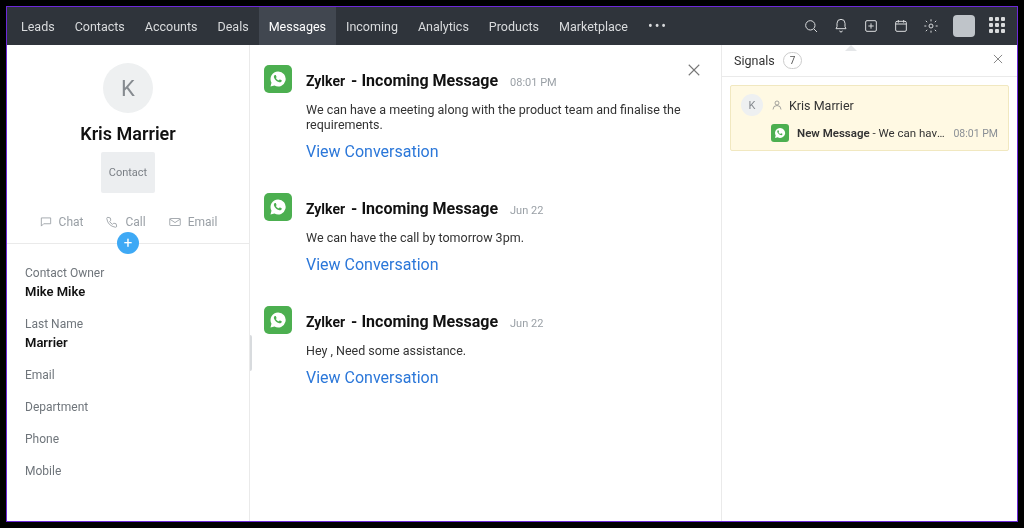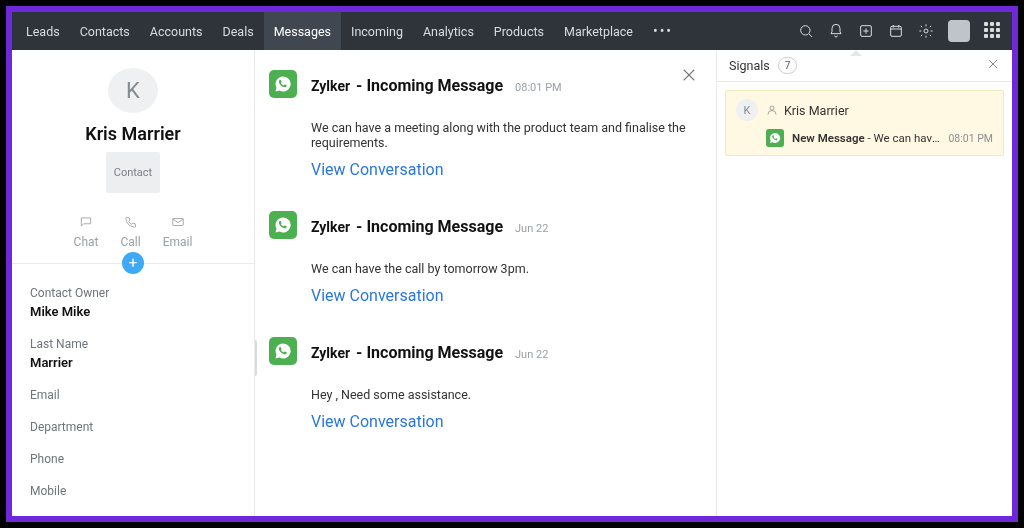--- a/index.html
+++ b/index.html
@@ -1,17 +1,17 @@
 <!DOCTYPE html>
 <html><head>
 <meta charset="utf-8">
 <style>
   * { box-sizing: border-box; margin: 0; padding: 0; font-family: -apple-system, BlinkMacSystemFont, "Segoe UI", Roboto, Helvetica, Arial, sans-serif; }
   html, body { width: 1024px; height: 528px; background: #000; overflow: hidden; }
-  .frame { position: absolute; top: 6px; left: 6px; right: 6px; bottom: 6px; background: #d946ef; border: 6px solid #6d28d9; }
+  .frame { position: absolute; top: 6px; left: 6px; right: 6px; bottom: 6px; background: #d946ef; border: 1px solid #6d28d9; }
   .topbar { display: flex; align-items: center; height: 38px; background: #2f343b; color: #d9dbdd; padding: 0 10px 0 4px; }
   .nav { display: flex; align-items: stretch; height: 100%; }
   .nav-item { display: flex; align-items: center; padding: 0 10px; font-size: 12.5px; color: #d9dbdd; cursor: pointer; }
   .nav-item.active { background: #414750; color: #fff; }
   .nav-more { display:flex; align-items:center; padding:0 10px; color:#d9dbdd; font-size:14px; letter-spacing:2px; cursor:pointer; }
   .topbar-spacer { flex:1; }
   .topbar-icons { display:flex; align-items:center; gap:14px; }
   .topbar-icons .ico { color:#d9dbdd; display:flex; align-items:center; cursor:pointer; }
   .topbar-icons svg { width:16px; height:16px; stroke:#d9dbdd; fill:none; stroke-width:1.5; }
   .avatar-square { width:22px; height:22px; border-radius:4px; background:#bfc4c9; }
@@ -20,41 +20,41 @@
   .bell-arrow { position:absolute; top:38px; left:838px; width:0; height:0; border-left:6px solid transparent; border-right:6px solid transparent; border-bottom:6px solid #e5e7e9; z-index:5; }
 
   .body { position:absolute; top:38px; left:0; right:0; bottom:0; display:flex; background:#fff; }
 
   
   .left { width:243px; border-right:1px solid #eaeaea; display:flex; flex-direction:column; align-items:center; padding-top:18px; }
   .big-avatar { width:50px; height:50px; border-radius:50%; background:#eef0f1; color:#868b90; display:flex; align-items:center; justify-content:center; font-size:22px; }
   .contact-name { margin-top:10px; font-size:18px; font-weight:600; color:#111; }
   .tag { margin-top:8px; font-size:11px; color:#7a7f85; background:#eceef0; padding:14px 8px; border-radius:2px; }
   .actions { display:flex; gap:22px; margin-top:22px; padding-bottom:14px; border-bottom:1px solid #eaeaea; width:100%; justify-content:center; position:relative; }
-  .action { display:flex; align-items:center; gap:6px; font-size:12px; color:#9aa0a6; cursor:pointer;flex-direction:column; }
+  .action { display:flex; align-items:center; gap:6px; font-size:12px; color:#9aa0a6; cursor:pointer; }
   .action svg { width:14px; height:14px; stroke:#9aa0a6; fill:none; stroke-width:1.5; }
   .plus-btn { position:absolute; bottom:-11px; left:50%; transform:translateX(-50%); width:22px; height:22px; border-radius:50%; background:#3ea9f5; color:#fff; display:flex; align-items:center; justify-content:center; font-size:15px; cursor:pointer; }
   .fields { width:100%; padding:22px 18px 0 18px; }
   .field { margin-bottom:18px; }
   .field-label { font-size:12px; color:#6f757b; margin-bottom:4px; }
   .field-value { font-size:13px; color:#111; font-weight:600; }
 
   
   .middle { flex:1; position:relative; padding:18px 28px 0 14px; overflow:hidden; }
   .middle-close { position:absolute; top:16px; right:18px; cursor:pointer; }
   .middle-close svg { width:18px; height:18px; stroke:#777; fill:none; stroke-width:1.5; }
   .msg { display:flex; gap:14px; margin-bottom:30px; }
   .wa-icon { width:28px; height:28px; border-radius:5px; background:#4caf50; display:flex; align-items:center; justify-content:center; flex-shrink:0; margin-top:2px; }
   .wa-icon svg { width:18px; height:18px; fill:#fff; }
   .msg-body { }
   .msg-head { display:flex; align-items:baseline; gap:6px; }
   .msg-sender { font-size:14px; font-weight:700; color:#111; }
   .msg-type { font-size:16px; font-weight:700; color:#111;margin-top:8px; }
   .msg-time { font-size:11px; color:#9aa0a6; margin-left:6px; }
-  .msg-text { font-size:12.5px; color:#333; margin-top:25px; }
+  .msg-text { font-size:12.5px; color:#333; margin-top:12px; }
   .msg-link { font-size:16px; color:#2b77d9; margin-top:10px; cursor:pointer; display:inline-block; }
   .drag-handle { position:absolute; left:-4px; top:290px; width:6px; height:36px; background:#d8dbde; border-radius:2px; cursor:col-resize; }
 
   
   .right { width:296px; border-left:1px solid #eaeaea; display:flex; flex-direction:column; }
   .right-head { height:32px; display:flex; align-items:center; padding:0 12px; border-bottom:1px solid #eaeaea; }
   .right-title { font-size:12.5px; color:#333; }
   .right-count { margin-left:8px; font-size:10px; color:#555; border:1px solid #ccc; border-radius:10px; padding:0 6px; line-height:15px; }
   .right-head-spacer { flex:1; }
   .right-close { cursor:pointer; }

